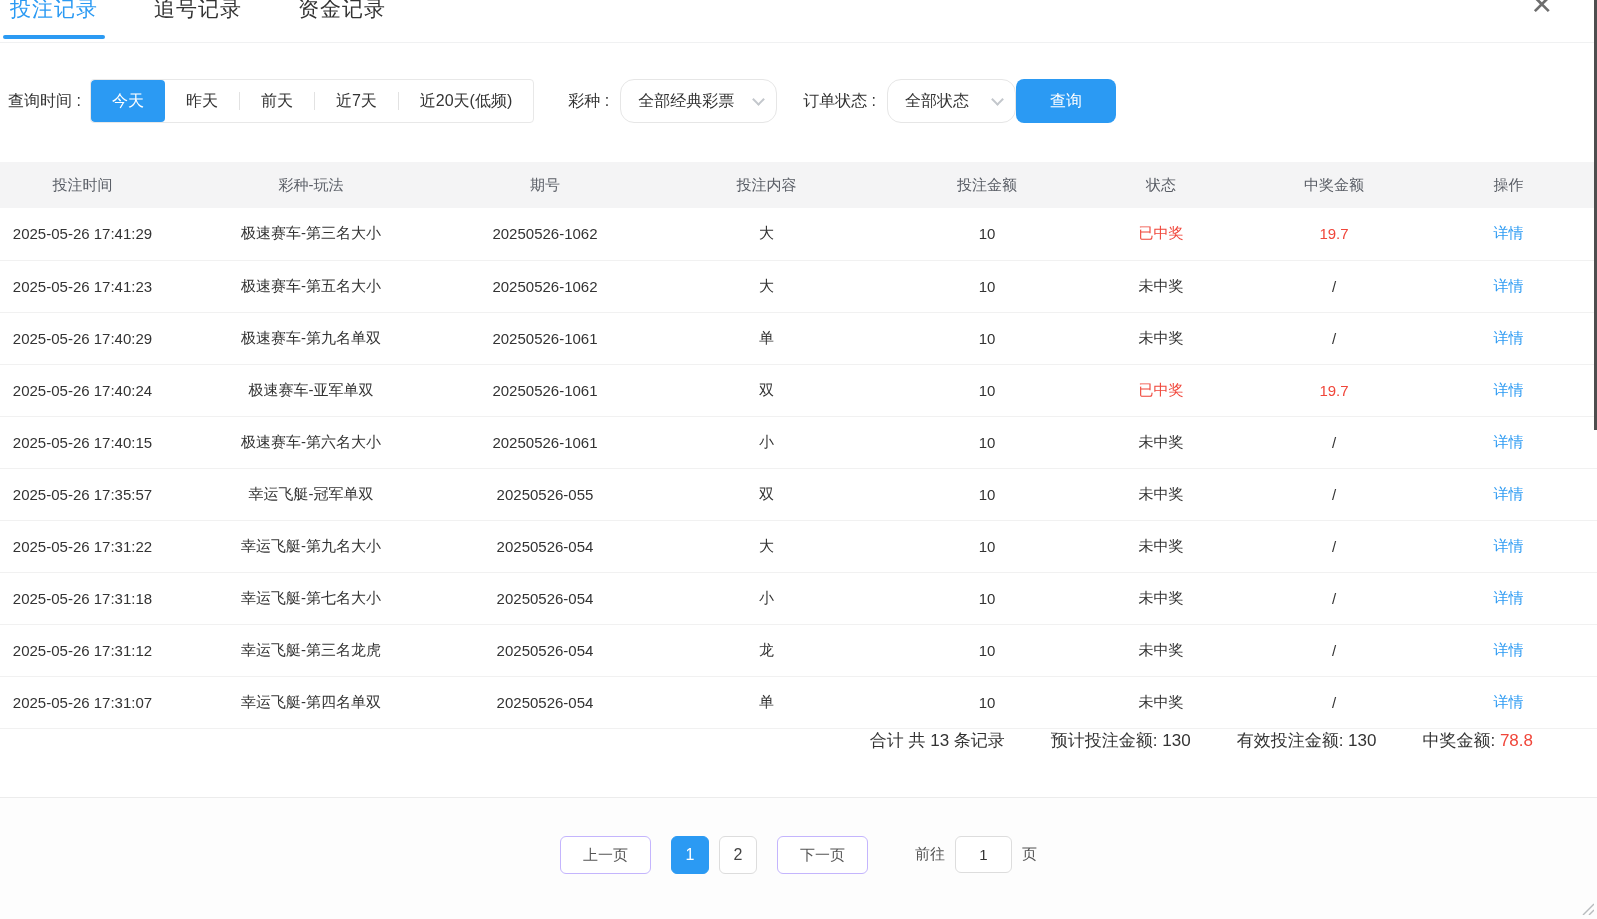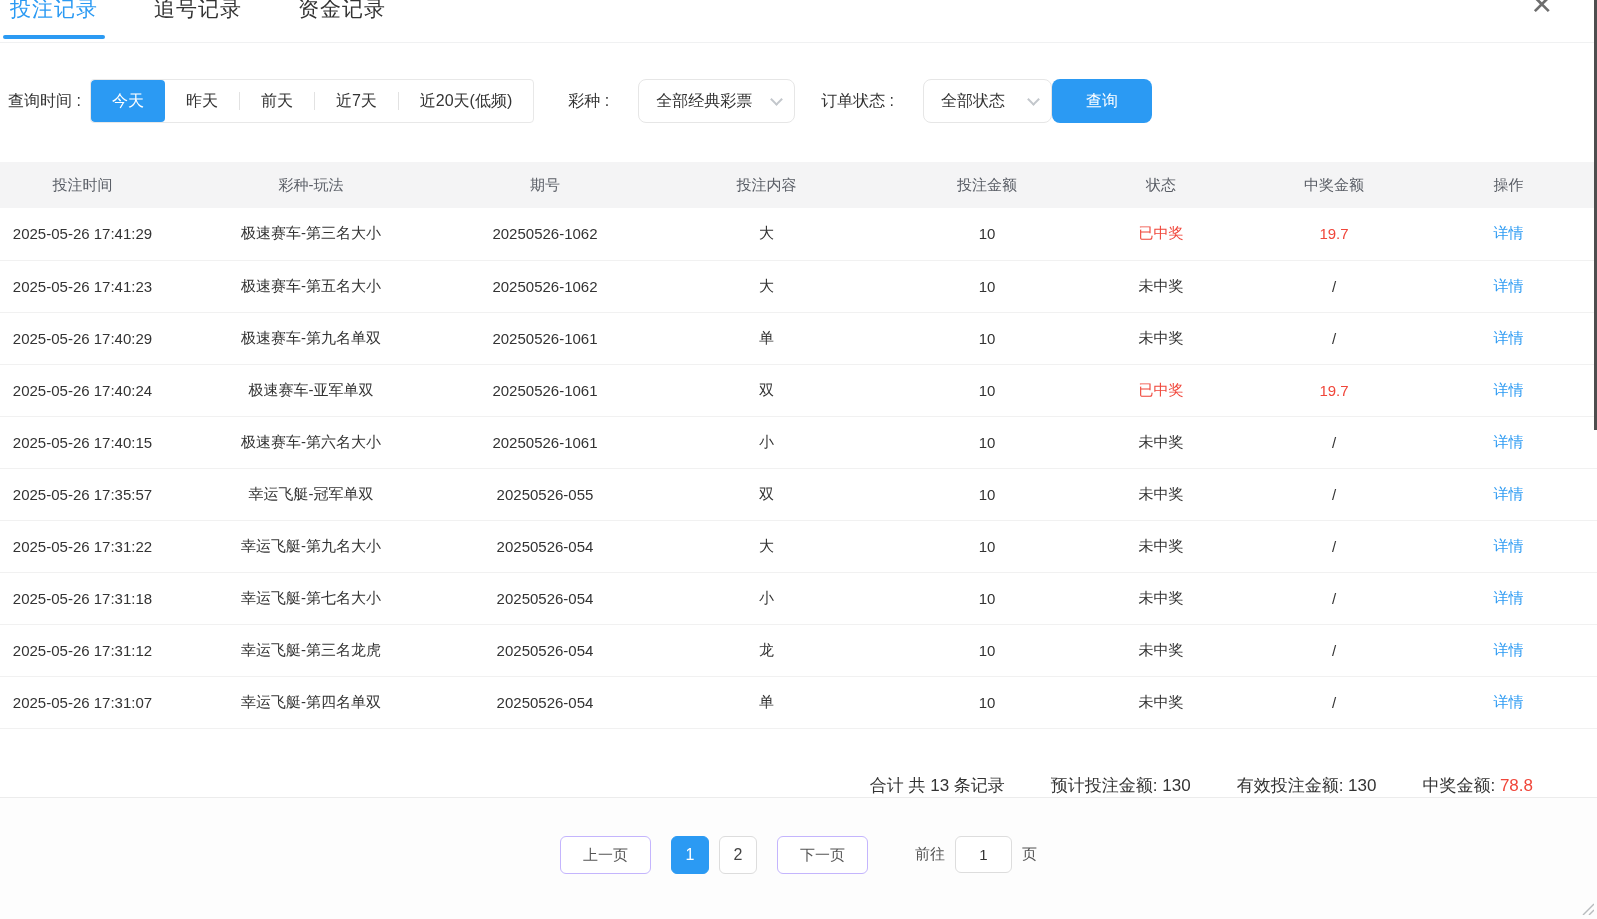--- a/index.html
+++ b/index.html
@@ -21,39 +21,39 @@
   .tab.active::after{content:"";position:absolute;left:-7px;right:-7px;top:40px;height:4px;border-radius:2px;background:var(--blue);}
   .close-x{position:absolute;top:-8px;right:44px;font-size:27px;color:#6e6e6e;cursor:pointer;line-height:1;}
 
   
   .filter-row{display:flex;align-items:center;margin:36px 0 0 8px;height:44px;}
   .filter-label{font-size:16px;color:#333;margin-right:9px;white-space:nowrap;}
   .btn-group{display:flex;align-items:center;height:44px;border:1px solid var(--border);border-radius:4px;background:#fff;overflow:hidden;}
   .btn-group .opt{padding:0 21px;font-size:16px;line-height:42px;color:#333;cursor:pointer;border-radius:4px;white-space:nowrap;}
   .btn-group .opt.active{background:var(--blue);color:#fff;}
   .btn-group .sep{width:1px;height:18px;background:#e2e2e2;}
-  .select{display:flex;align-items:center;justify-content:space-between;height:44px;border:1px solid #e6e6e6;border-radius:8px;padding:0 13px 0 17px;margin-left:20px;cursor:pointer;background:#fff;}
+  .select{display:flex;align-items:center;justify-content:space-between;height:44px;border:1px solid #e6e6e6;border-radius:14px;padding:0 13px 0 17px;margin-left:2px;cursor:pointer;background:#fff;}
   .select .val{font-size:16px;color:#333;white-space:nowrap;}
   .caret{width:9px;height:9px;border-right:2px solid #c3c7cc;border-bottom:2px solid #c3c7cc;transform:rotate(45deg);margin:-3px 0 0 14px;}
   .ml-lottery{margin-left:34px;}
   .ml-status{margin-left:26px;text-align:right;}
   .search-btn{width:100px;height:44px;background:var(--blue);color:#fff;font-size:16px;border:none;border-radius:8px;cursor:pointer;font-family:inherit;}
 
   
   .records-table{width:100%;border-collapse:collapse;table-layout:fixed;margin-top:39px;}
   .records-table col.c1{width:165px}.records-table col.c2{width:292px}.records-table col.c3{width:176px}
   .records-table col.c4{width:267px}.records-table col.c5{width:174px}.records-table col.c6{width:174px}
   .records-table col.c7{width:172px}.records-table col.c8{width:177px}
   .records-table th{height:46px;background:#f4f4f5;font-weight:normal;font-size:15px;color:#5a5e66;text-align:center;}
   .records-table td{height:52px;border-bottom:1px solid var(--row-line);font-size:15px;color:#333;text-align:center;white-space:nowrap;overflow:hidden;}
   .records-table td.red{color:var(--red);}
   .records-table .link{color:var(--blue);cursor:pointer;}
 
   
-  .summary{display:flex;align-items:flex-end;justify-content:flex-end;gap:46px;height:69px;padding-right:64px;border-bottom:1px solid #ececec;font-size:17px;color:#333;padding-left:16px;}
+  .summary{display:flex;align-items:flex-start;justify-content:flex-end;gap:46px;height:69px;padding-right:64px;border-bottom:1px solid #ececec;font-size:17px;color:#333;padding-left:16px;}
   .summary .red{color:var(--red);}
 
   
   .footer{background:#fdfdfd;height:128px;padding-top:38px;display:flex;justify-content:center;}
   .pagination{display:flex;align-items:flex-start;}
   .pg-btn{min-width:91px;height:38px;line-height:36px;border:1px solid #c4b5fd;border-radius:6px;background:#fff;color:#555;font-size:15px;text-align:center;cursor:pointer;padding:0 18px;}
   .page-nums{display:flex;gap:10px;margin:0 20px;}
   .pg-num{width:38px;height:38px;line-height:36px;border:1px solid #ddd;border-radius:6px;background:#fff;text-align:center;font-size:16px;color:#444;cursor:pointer;}
   .pg-num.active{background:var(--blue);border-color:var(--blue);color:#fff;}
   .goto{display:flex;align-items:center;gap:10px;margin-left:47px;font-size:15px;color:#555;height:38px;}

